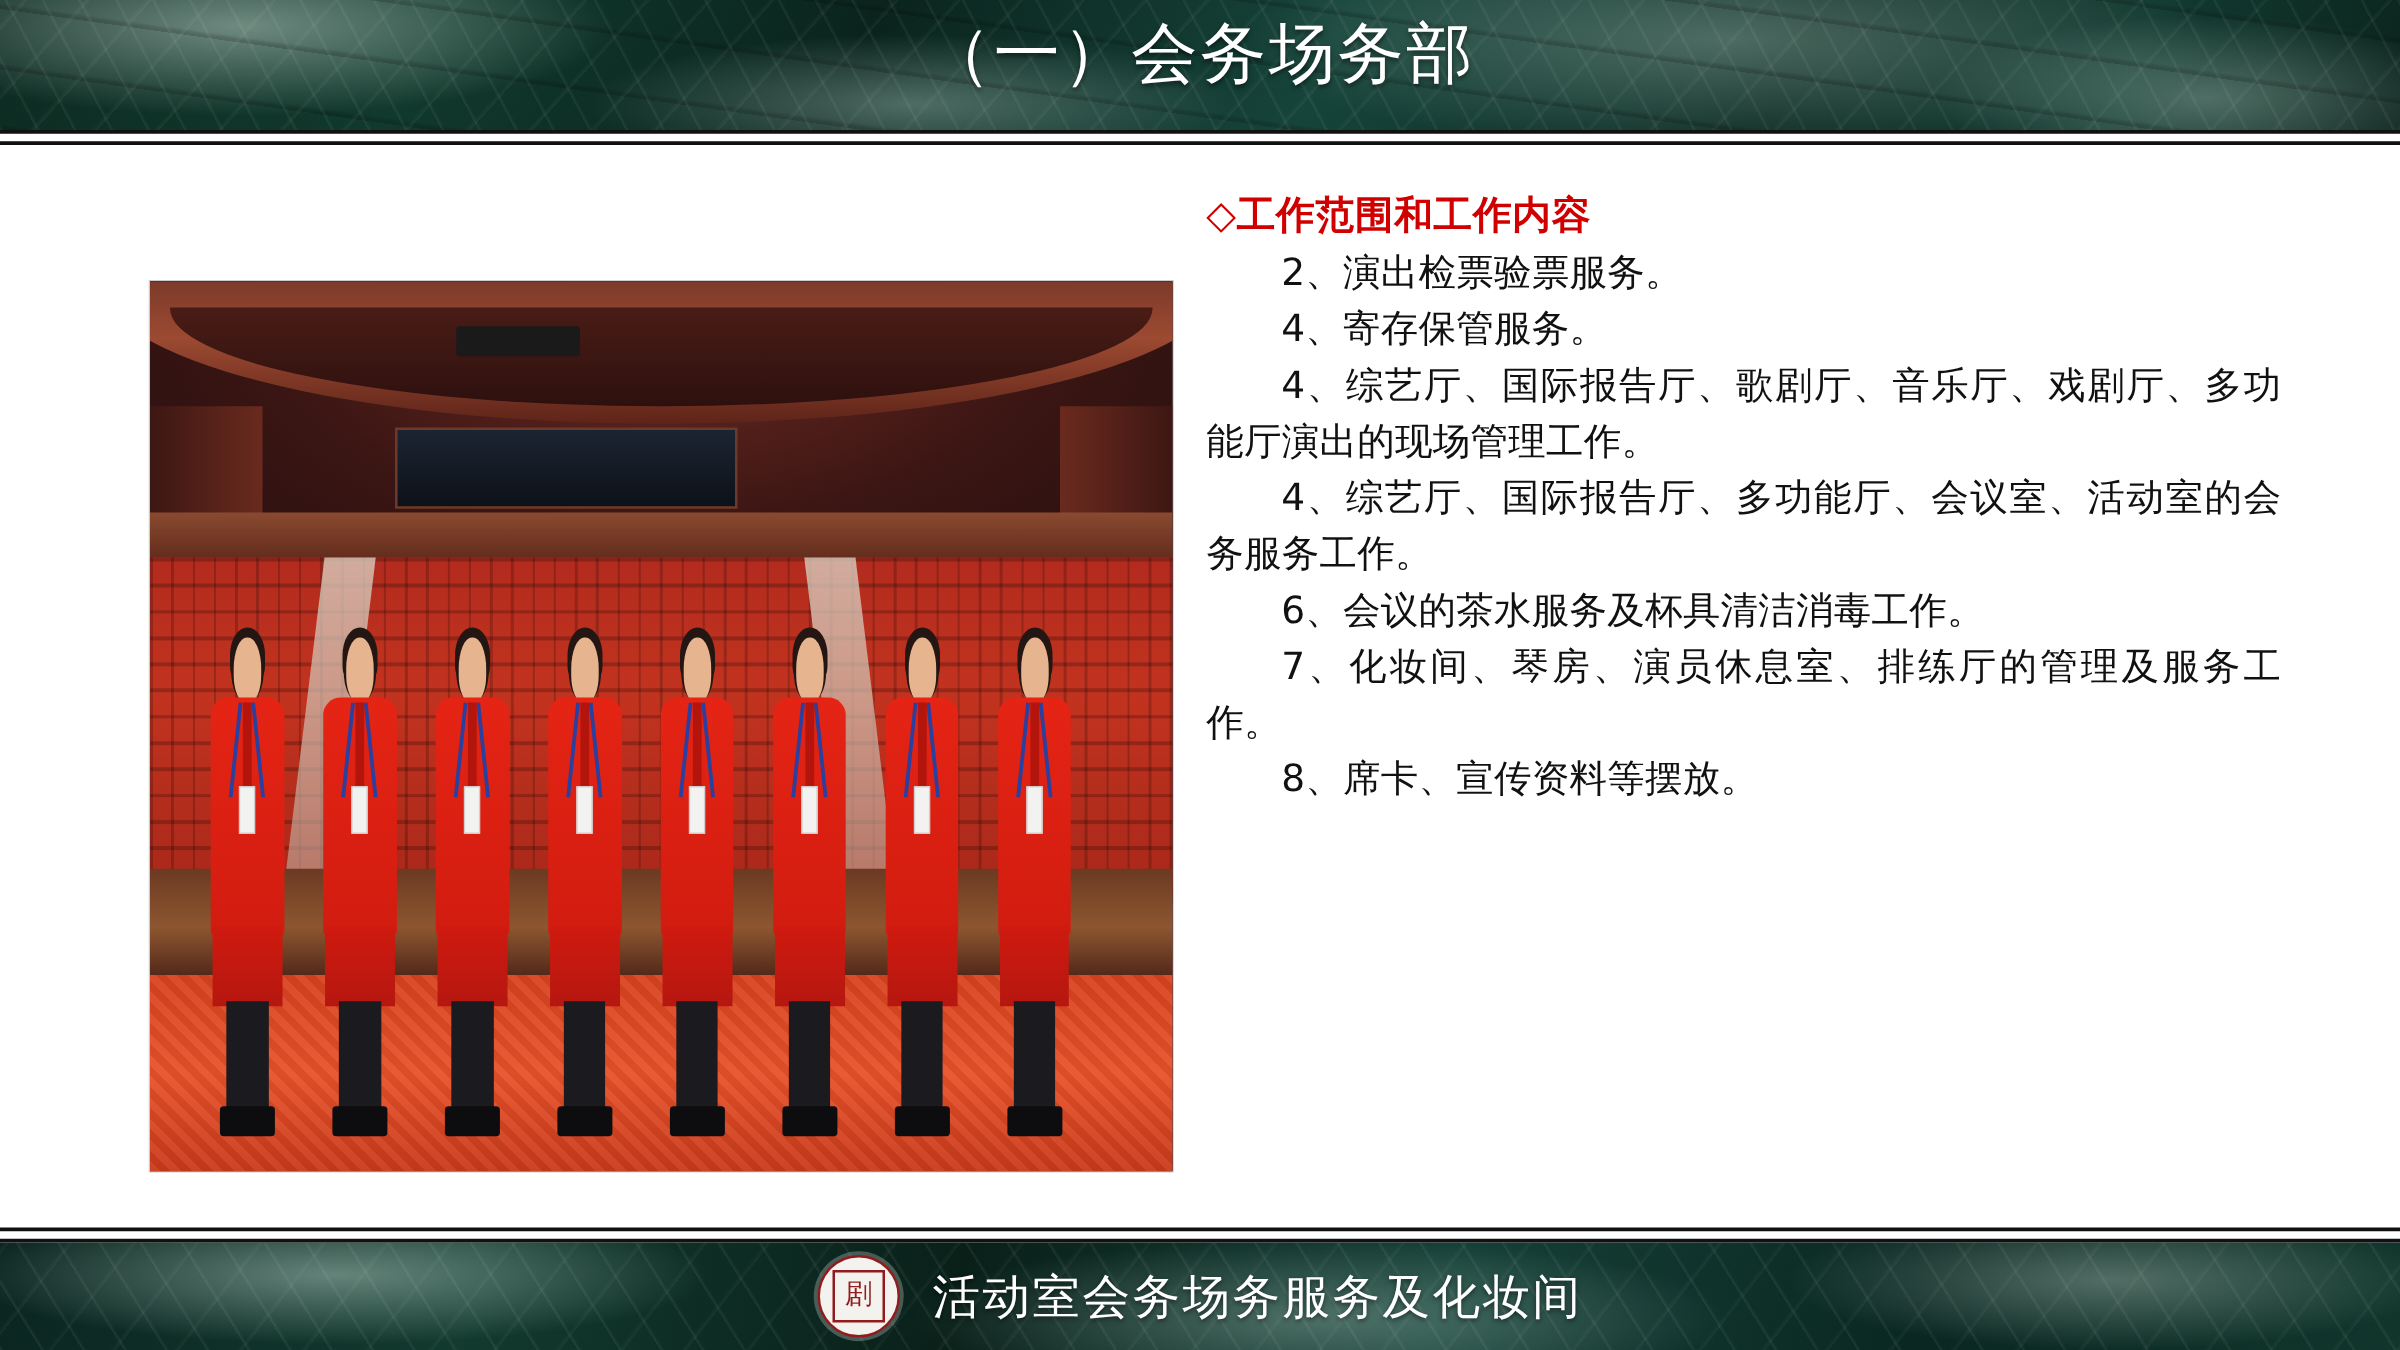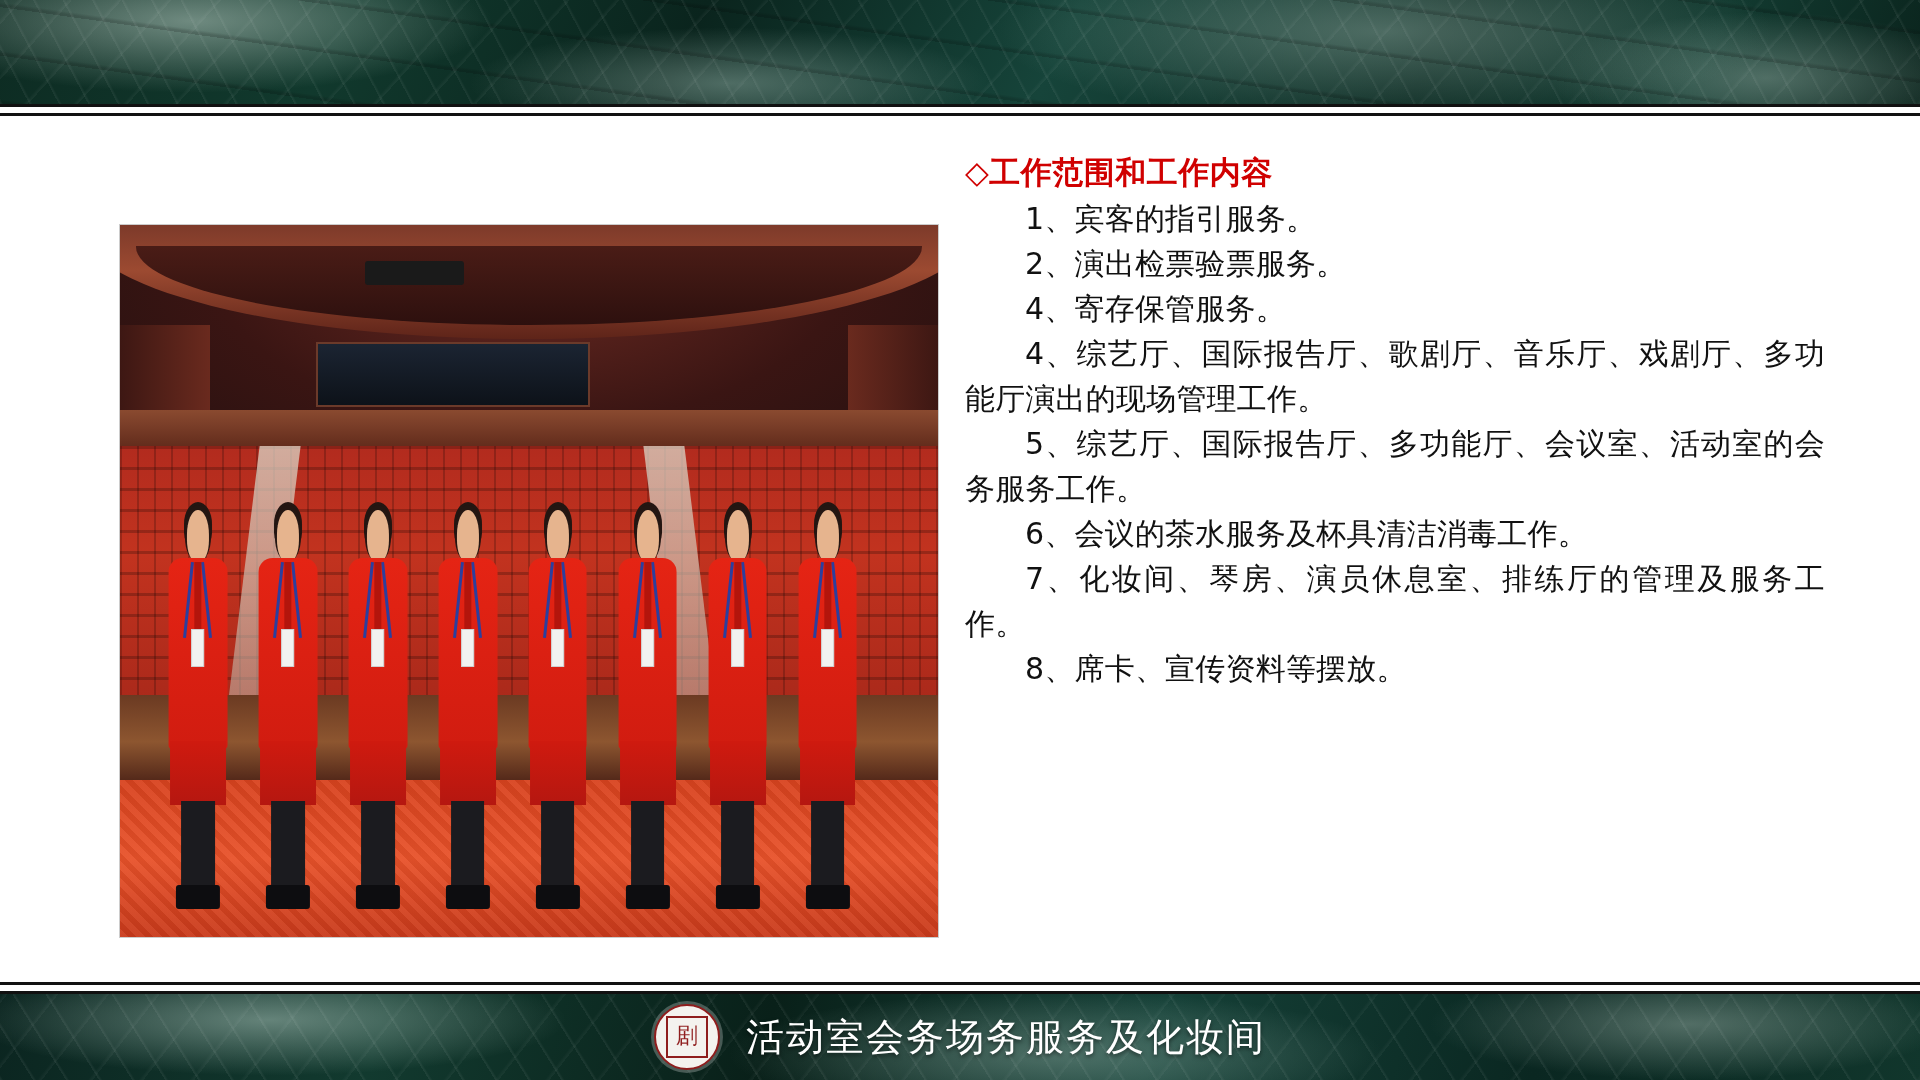--- a/index.html
+++ b/index.html
@@ -296,20 +296,21 @@
     letter-spacing: 2px;
     text-shadow: 0 2px 4px rgba(0,0,0,0.55);
   }
 </style>
 </head>
 <body>
 
 <div class="slide">
 
   <div class="header-band"></div>
+  <div class="slide-title">（一）会务场务部</div>
   <div class="rule-top a"></div>
   <div class="rule-top b"></div>
 
   <div class="content">
 
     <div class="photo">
       <div class="ph-hall"></div>
       <div class="ph-ceiling"></div>
       <div class="ph-ceiling2"></div>
       <div class="ph-truss"></div>
@@ -416,25 +417,24 @@
           <div class="p-lapel"></div>
         <div class="p-badge"></div>
           <div class="p-skirt"></div>
           <div class="p-legs"></div>
           <div class="p-shoes"></div>
       </div>
     </div>
 
     <div class="textcol">
       <div class="heading">◇工作范围和工作内容</div>
-      <p class="para indent">1、宾客的指引服务。</p>
       <p class="para indent">2、演出检票验票服务。</p>
       <p class="para indent">4、寄存保管服务。</p>
       <p class="para indent">4、综艺厅、国际报告厅、歌剧厅、音乐厅、戏剧厅、多功能厅演出的现场管理工作。</p>
-      <p class="para indent">5、综艺厅、国际报告厅、多功能厅、会议室、活动室的会务服务工作。</p>
+      <p class="para indent">4、综艺厅、国际报告厅、多功能厅、会议室、活动室的会务服务工作。</p>
       <p class="para indent">6、会议的茶水服务及杯具清洁消毒工作。</p>
       <p class="para indent">7、化妆间、琴房、演员休息室、排练厅的管理及服务工作。</p>
       <p class="para indent">8、席卡、宣传资料等摆放。</p>
     </div>
   </div>
 
   <div class="rule-bot a"></div>
   <div class="rule-bot b"></div>
   <div class="footer-band"></div>
   <div class="footer-inner">

